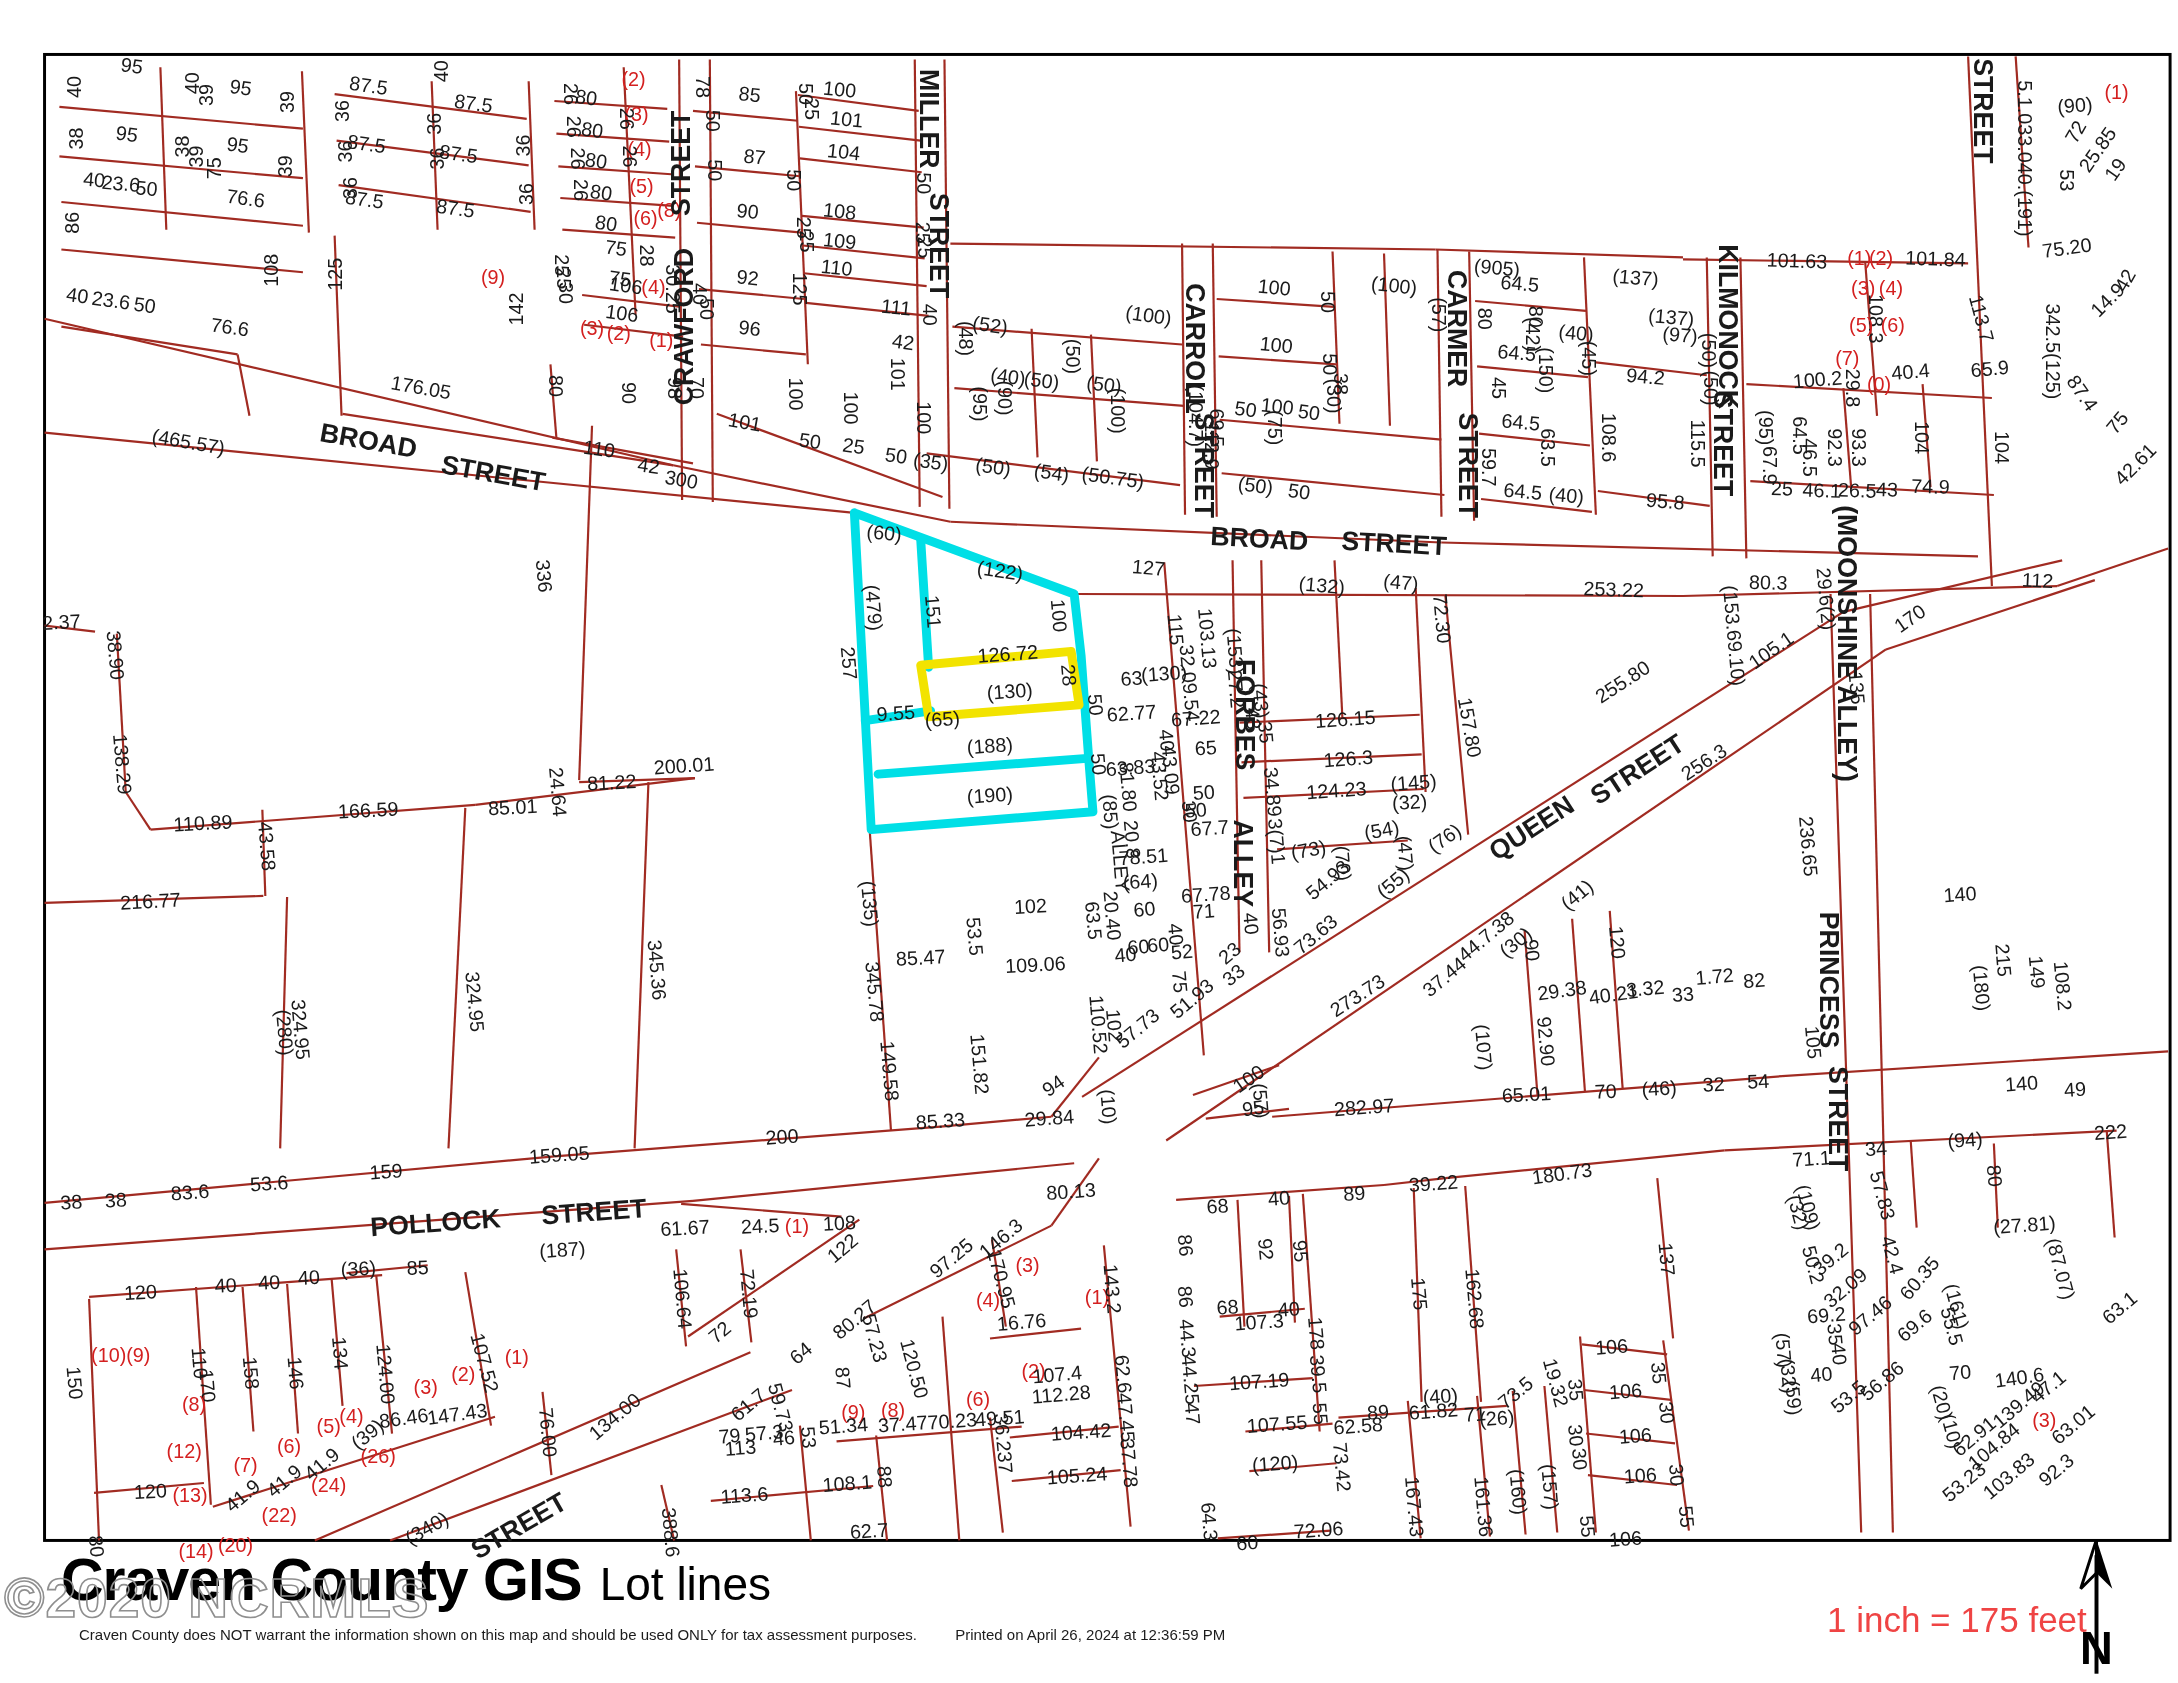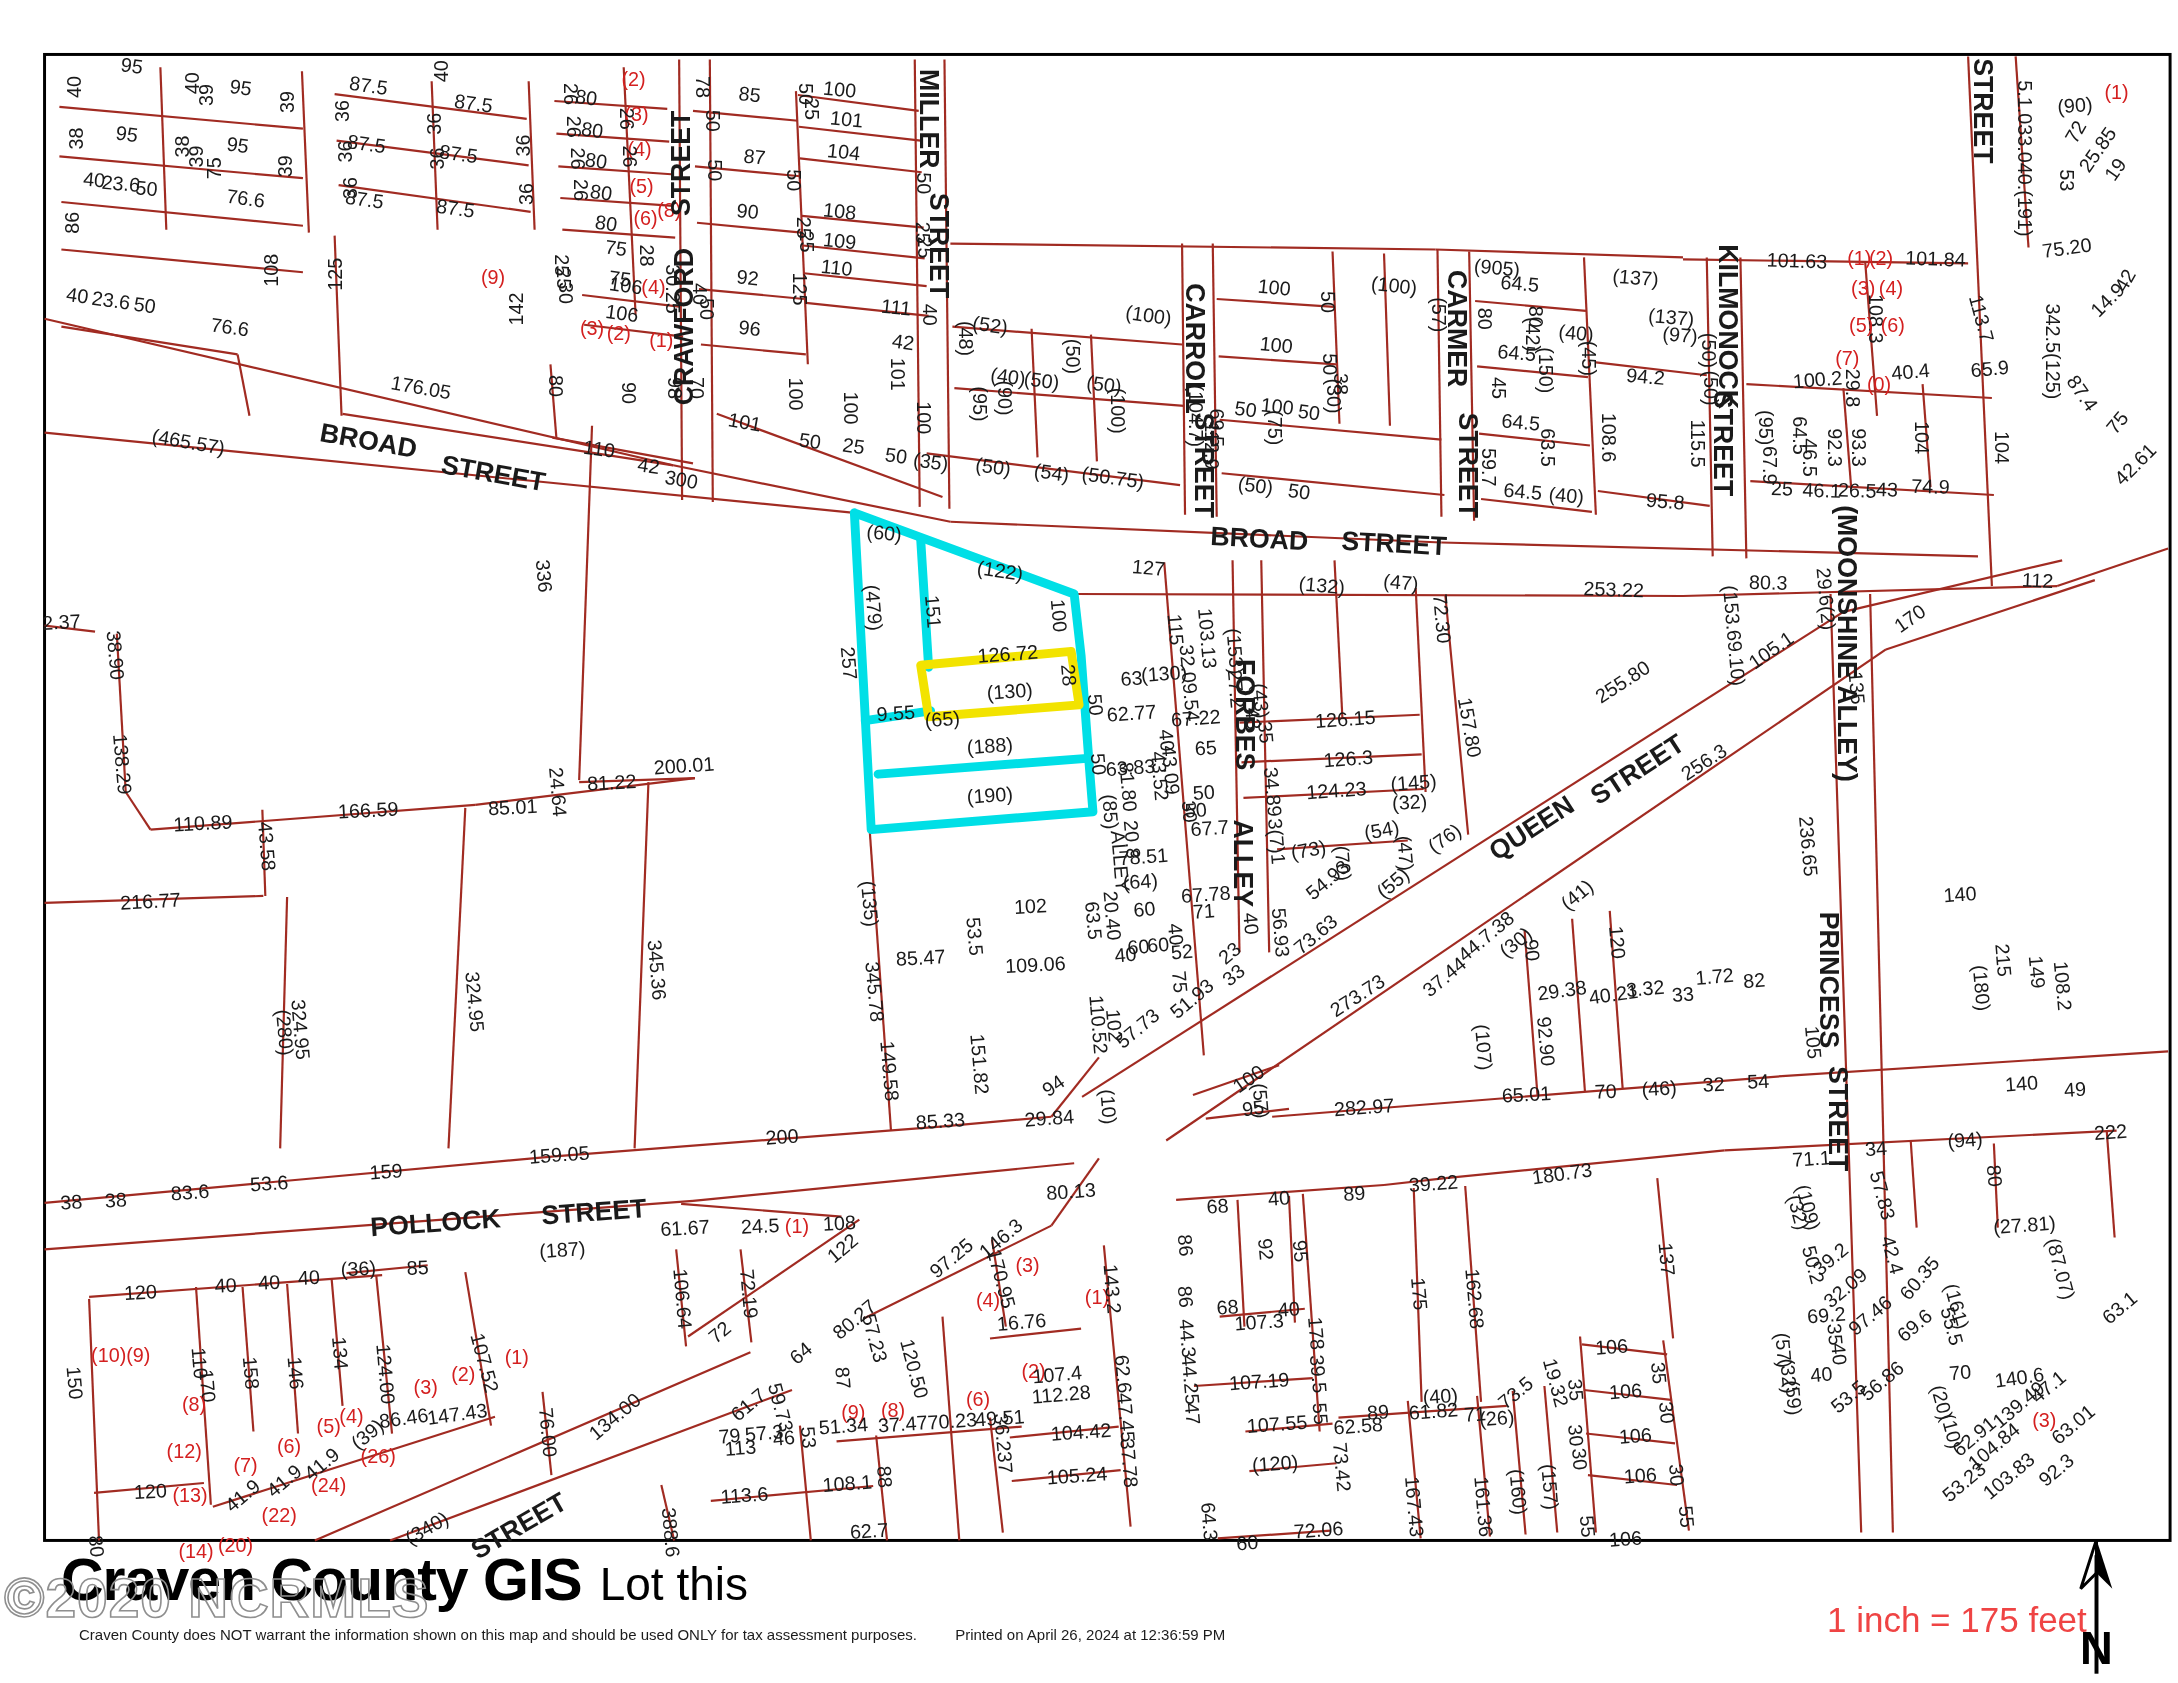--- a/index.html
+++ b/index.html
@@ -797,21 +797,21 @@
       <text transform="translate(1256,722) rotate(90)" text-anchor="middle" dominant-baseline="middle" font-size="27" font-family="Liberation Sans, DejaVu Sans, sans-serif" font-weight="700" fill="#1a1a1a">FORBES</text>
       <text transform="translate(1254,872) rotate(90)" text-anchor="middle" dominant-baseline="middle" font-size="27" font-family="Liberation Sans, DejaVu Sans, sans-serif" font-weight="700" fill="#1a1a1a">ALLEY</text>
       <text transform="translate(1864,650) rotate(90)" text-anchor="middle" dominant-baseline="middle" font-size="27" font-family="Liberation Sans, DejaVu Sans, sans-serif" font-weight="700" fill="#1a1a1a">(MOONSHINE ALLEY)</text>
       <text transform="translate(1846,990) rotate(90)" text-anchor="middle" dominant-baseline="middle" font-size="27" font-family="Liberation Sans, DejaVu Sans, sans-serif" font-weight="700" fill="#1a1a1a">PRINCESS</text>
       <text transform="translate(1855,1130) rotate(90)" text-anchor="middle" dominant-baseline="middle" font-size="27" font-family="Liberation Sans, DejaVu Sans, sans-serif" font-weight="700" fill="#1a1a1a">STREET</text>
       <text transform="translate(525,1543) rotate(-30)" text-anchor="middle" dominant-baseline="middle" font-size="27" font-family="Liberation Sans, DejaVu Sans, sans-serif" font-weight="700" fill="#1a1a1a">STREET</text>
     </svg>
 
   <div class="footer-title">
     <span class="big">Craven County GIS</span>
-    <span class="sub">Lot this</span>
+    <span class="sub">Lot lines</span>
   </div>
 
   <div class="watermark">©2020 NCRMLS</div>
 
   <div class="disclaimer">
     <span>Craven County does NOT warrant the information shown on this map and should be used ONLY for tax assessment purposes.</span>
     <span class="printed">Printed on April 26, 2024 at 12:36:59 PM</span>
   </div>
 
   <div class="scale-text">1 inch = 175 feet</div>

